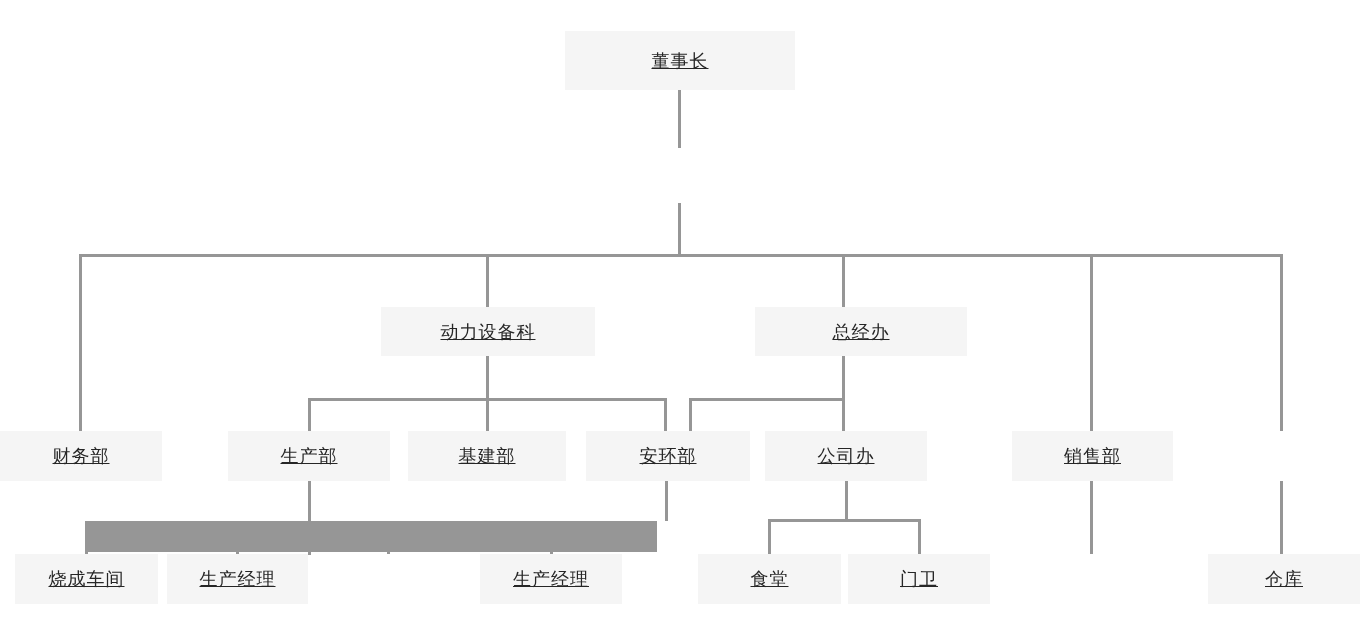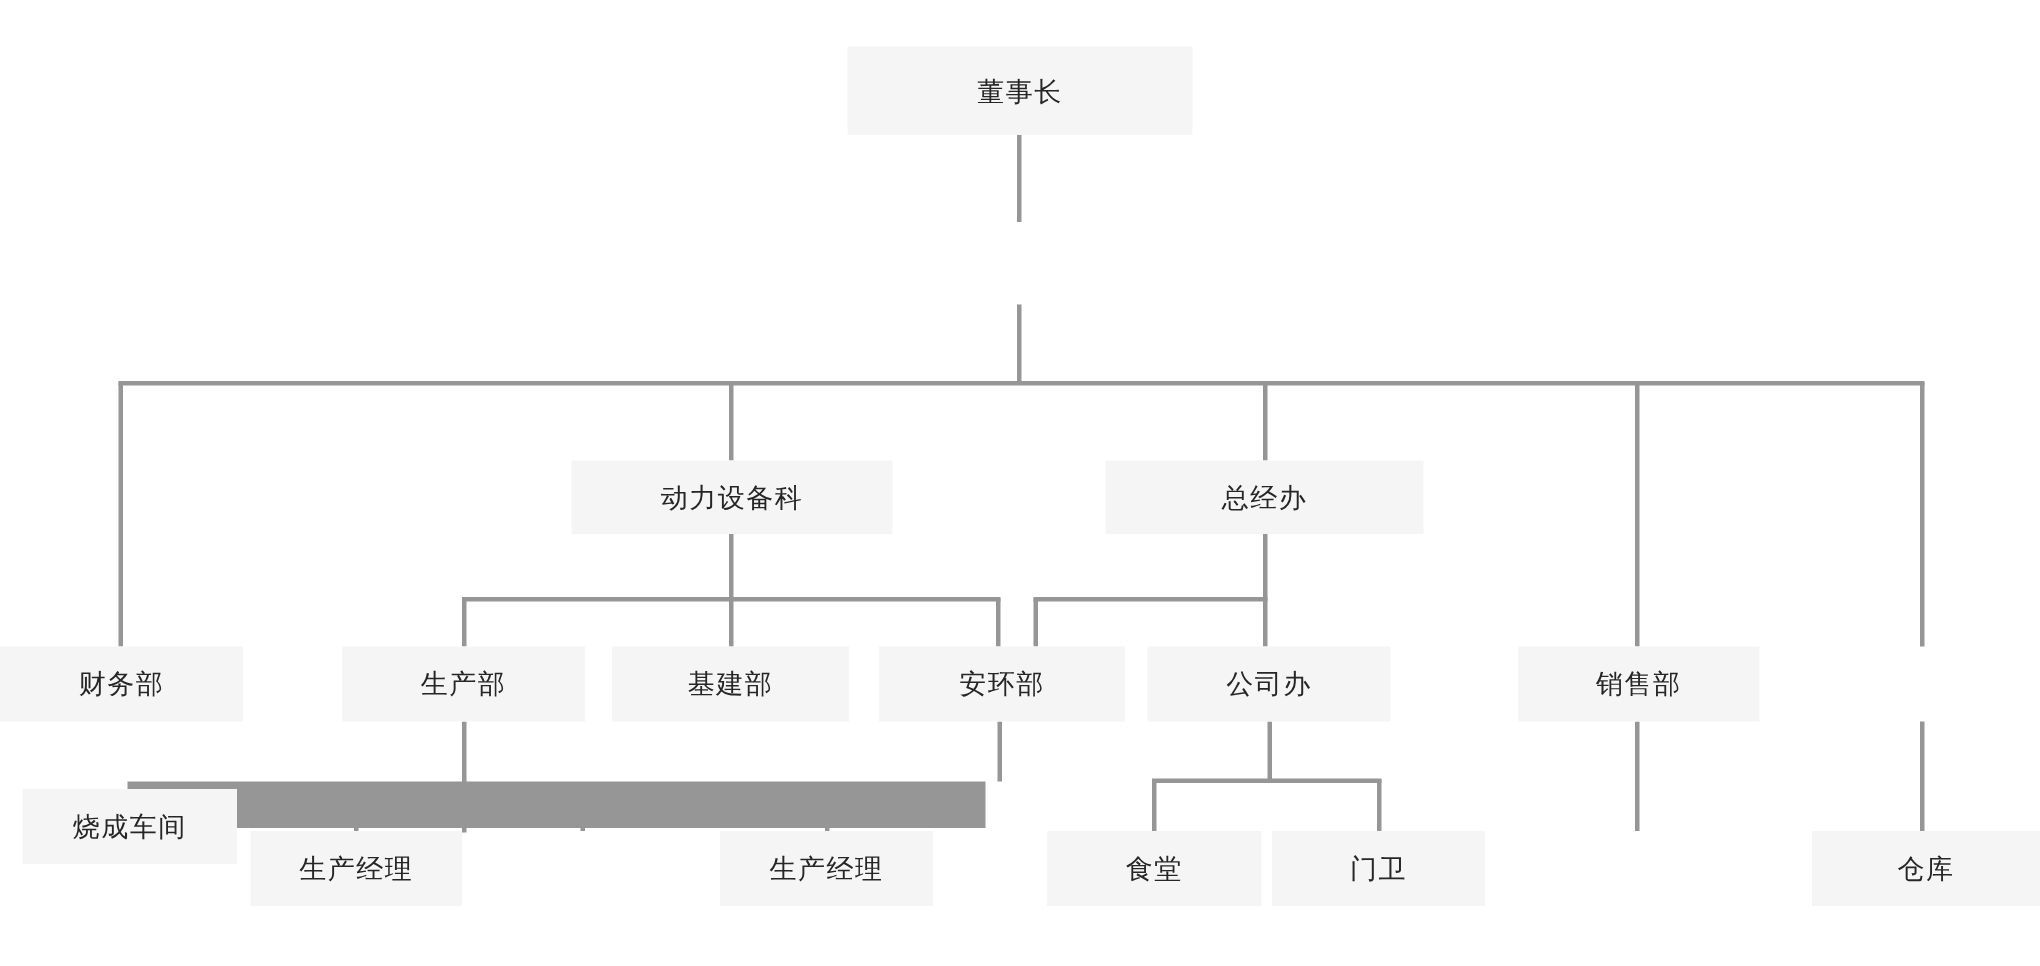--- a/index.html
+++ b/index.html
@@ -21,20 +21,21 @@
     display: flex;
     align-items: center;
     justify-content: center;
     box-sizing: border-box;
   }
   .node-label {
     font-size: 18px;
     color: var(--text-color, #262626);
     letter-spacing: 1px;
     white-space: nowrap;
+    text-decoration: underline;
   }
   .vline {
     position: absolute;
     width: 3px;
     background: var(--line-color, #969696);
   }
   .hline {
     position: absolute;
     height: 3px;
     background: var(--line-color, #969696);
@@ -87,21 +88,21 @@
   <div class="vline" style="left:1090px;top:481px;height:73px"></div>
   <div class="vline" style="left:1280px;top:481px;height:73px"></div>
 
   <div class="node" style="left:565px;top:31px;width:230px;height:59px">
     <span class="node-label">董事长</span>
   </div>
 
   <div class="node" style="left:381px;top:307px;width:214px;height:49px">
     <span class="node-label">动力设备科</span>
   </div>
-  <div class="node" style="left:737px;top:307px;width:212px;height:49px">
+  <div class="node" style="left:755px;top:307px;width:212px;height:49px">
     <span class="node-label">总经办</span>
   </div>
 
   <div class="node" style="left:0px;top:431px;width:162px;height:50px">
     <span class="node-label">财务部</span>
   </div>
   <div class="node" style="left:228px;top:431px;width:162px;height:50px">
     <span class="node-label">生产部</span>
   </div>
   <div class="node" style="left:408px;top:431px;width:158px;height:50px">
@@ -110,21 +111,21 @@
   <div class="node" style="left:586px;top:431px;width:164px;height:50px">
     <span class="node-label">安环部</span>
   </div>
   <div class="node" style="left:765px;top:431px;width:162px;height:50px">
     <span class="node-label">公司办</span>
   </div>
   <div class="node" style="left:1012px;top:431px;width:161px;height:50px">
     <span class="node-label">销售部</span>
   </div>
 
-  <div class="node" style="left:15px;top:526px;width:143px;height:50px">
+  <div class="node" style="left:15px;top:554px;width:143px;height:50px">
     <span class="node-label">烧成车间</span>
   </div>
   <div class="node" style="left:167px;top:554px;width:141px;height:50px">
     <span class="node-label">生产经理</span>
   </div>
   <div class="node" style="left:480px;top:554px;width:142px;height:50px">
     <span class="node-label">生产经理</span>
   </div>
   <div class="node" style="left:698px;top:554px;width:143px;height:50px">
     <span class="node-label">食堂</span>

